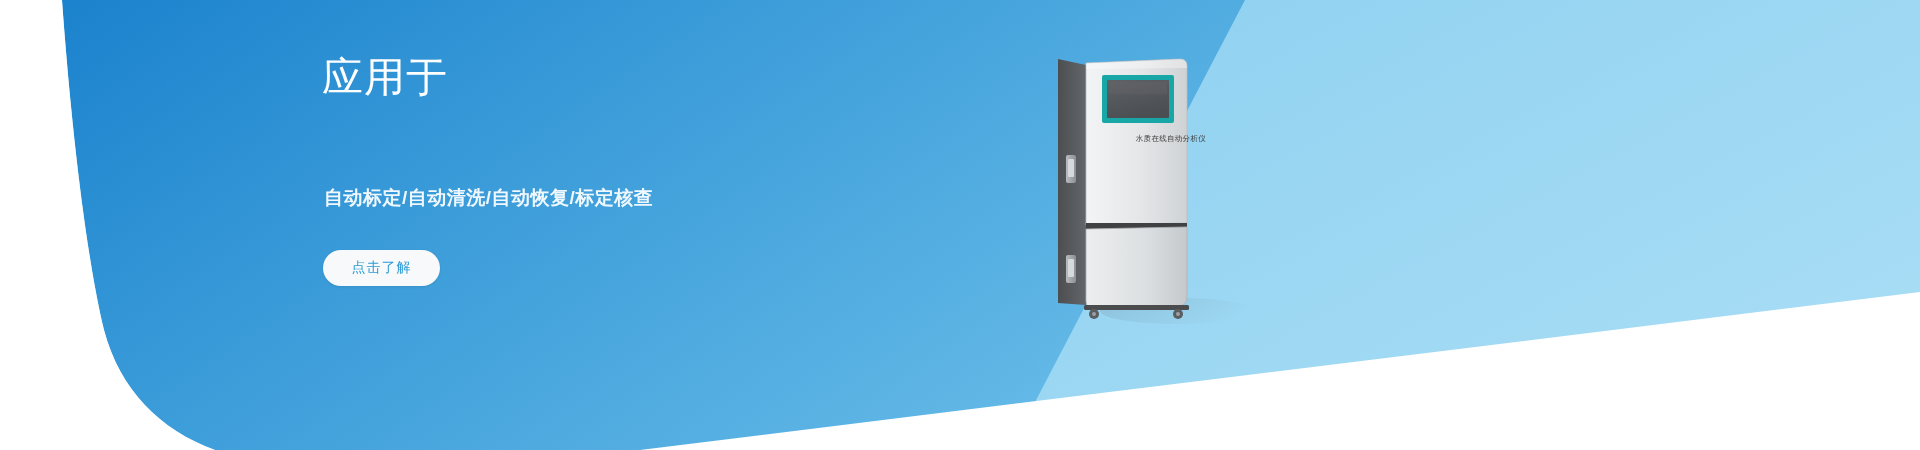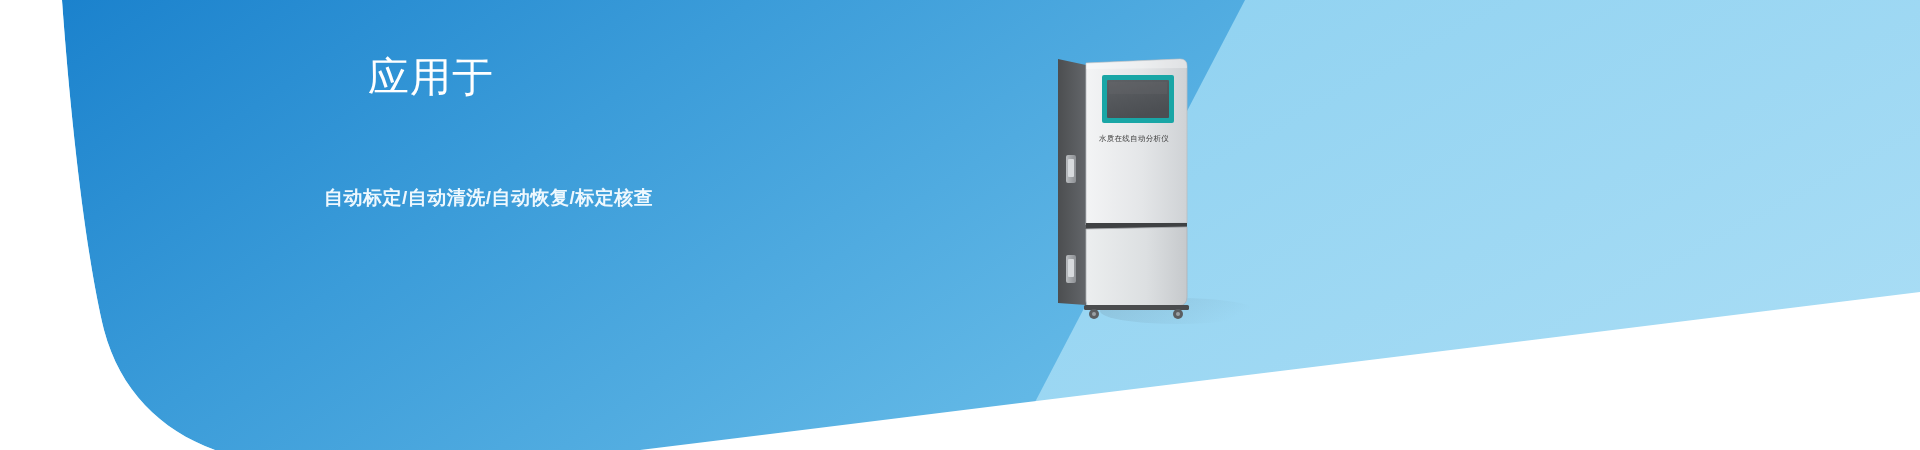--- a/index.html
+++ b/index.html
@@ -41,21 +41,20 @@
     top: 48px;
     color: #ffffff;
     font-size: 41px;
     line-height: 58px;
     font-weight: 400;
     letter-spacing: 1px;
     white-space: nowrap;
   }
   .headline-line {
     display: block;
-    margin-left: 46px;
   }
   .subtitle {
     position: absolute;
     left: 2px;
     top: 184px;
     color: #eef8fe;
     font-size: 19px;
     line-height: 28px;
     font-weight: 700;
     letter-spacing: 0.5px;
@@ -87,24 +86,24 @@
     width: 200px;
     height: 300px;
   }
   .device-svg {
     display: block;
     width: 200px;
     height: 300px;
   }
   .device-label {
     position: absolute;
-    left: 28px;
+    left: 44px;
     top: 79px;
     width: 112px;
-    text-align: center;
+    text-align: right;
     color: #3c3c3c;
     font-size: 7.5px;
     letter-spacing: 0.3px;
     font-family: "DejaVu Sans", sans-serif;
     pointer-events: none;
   }
 </style>
 </head>
 <body>
 
@@ -149,20 +148,21 @@
   </svg>
 
   <div class="content">
 
     <div class="headline">
       <span class="headline-line">应用于</span>
     </div>
 
     <div class="subtitle">自动标定/自动清洗/自动恢复/标定核查</div>
 
+    <button class="cta-button">点击了解</button>
   </div>
 
   <div class="device-wrap">
     <svg class="device-svg" viewBox="0 0 200 300">
       <defs>
         <linearGradient id="panelGrad" x1="0" y1="0" x2="1" y2="0">
           <stop offset="0%" stop-color="#f3f4f5"></stop>
           <stop offset="55%" stop-color="#e4e6e8"></stop>
           <stop offset="100%" stop-color="#cfd2d5"></stop>
         </linearGradient>

